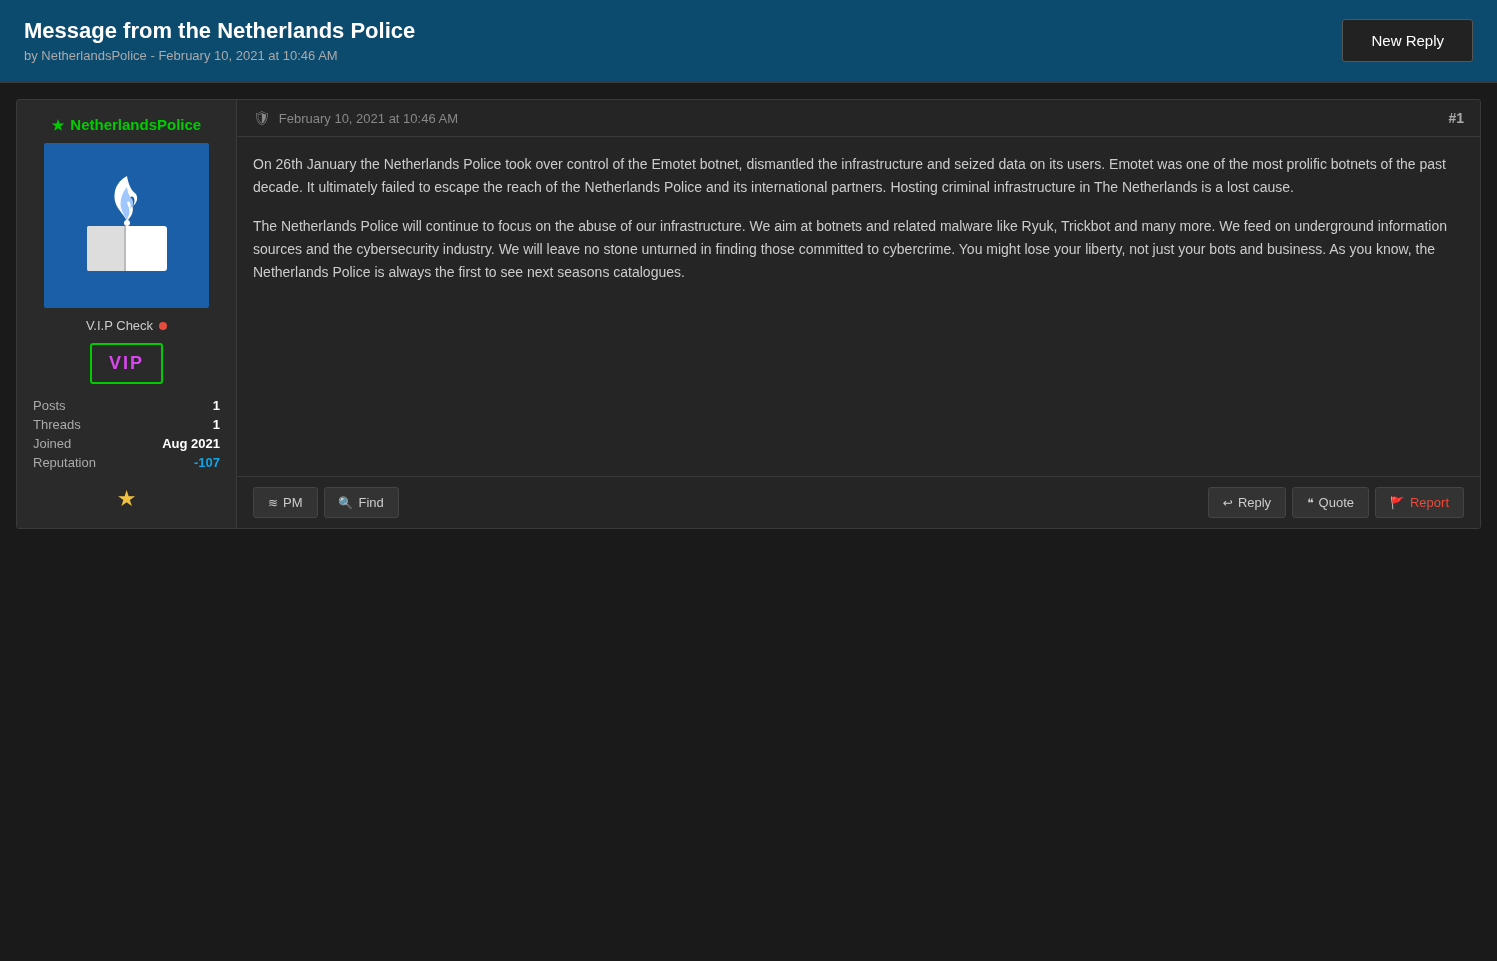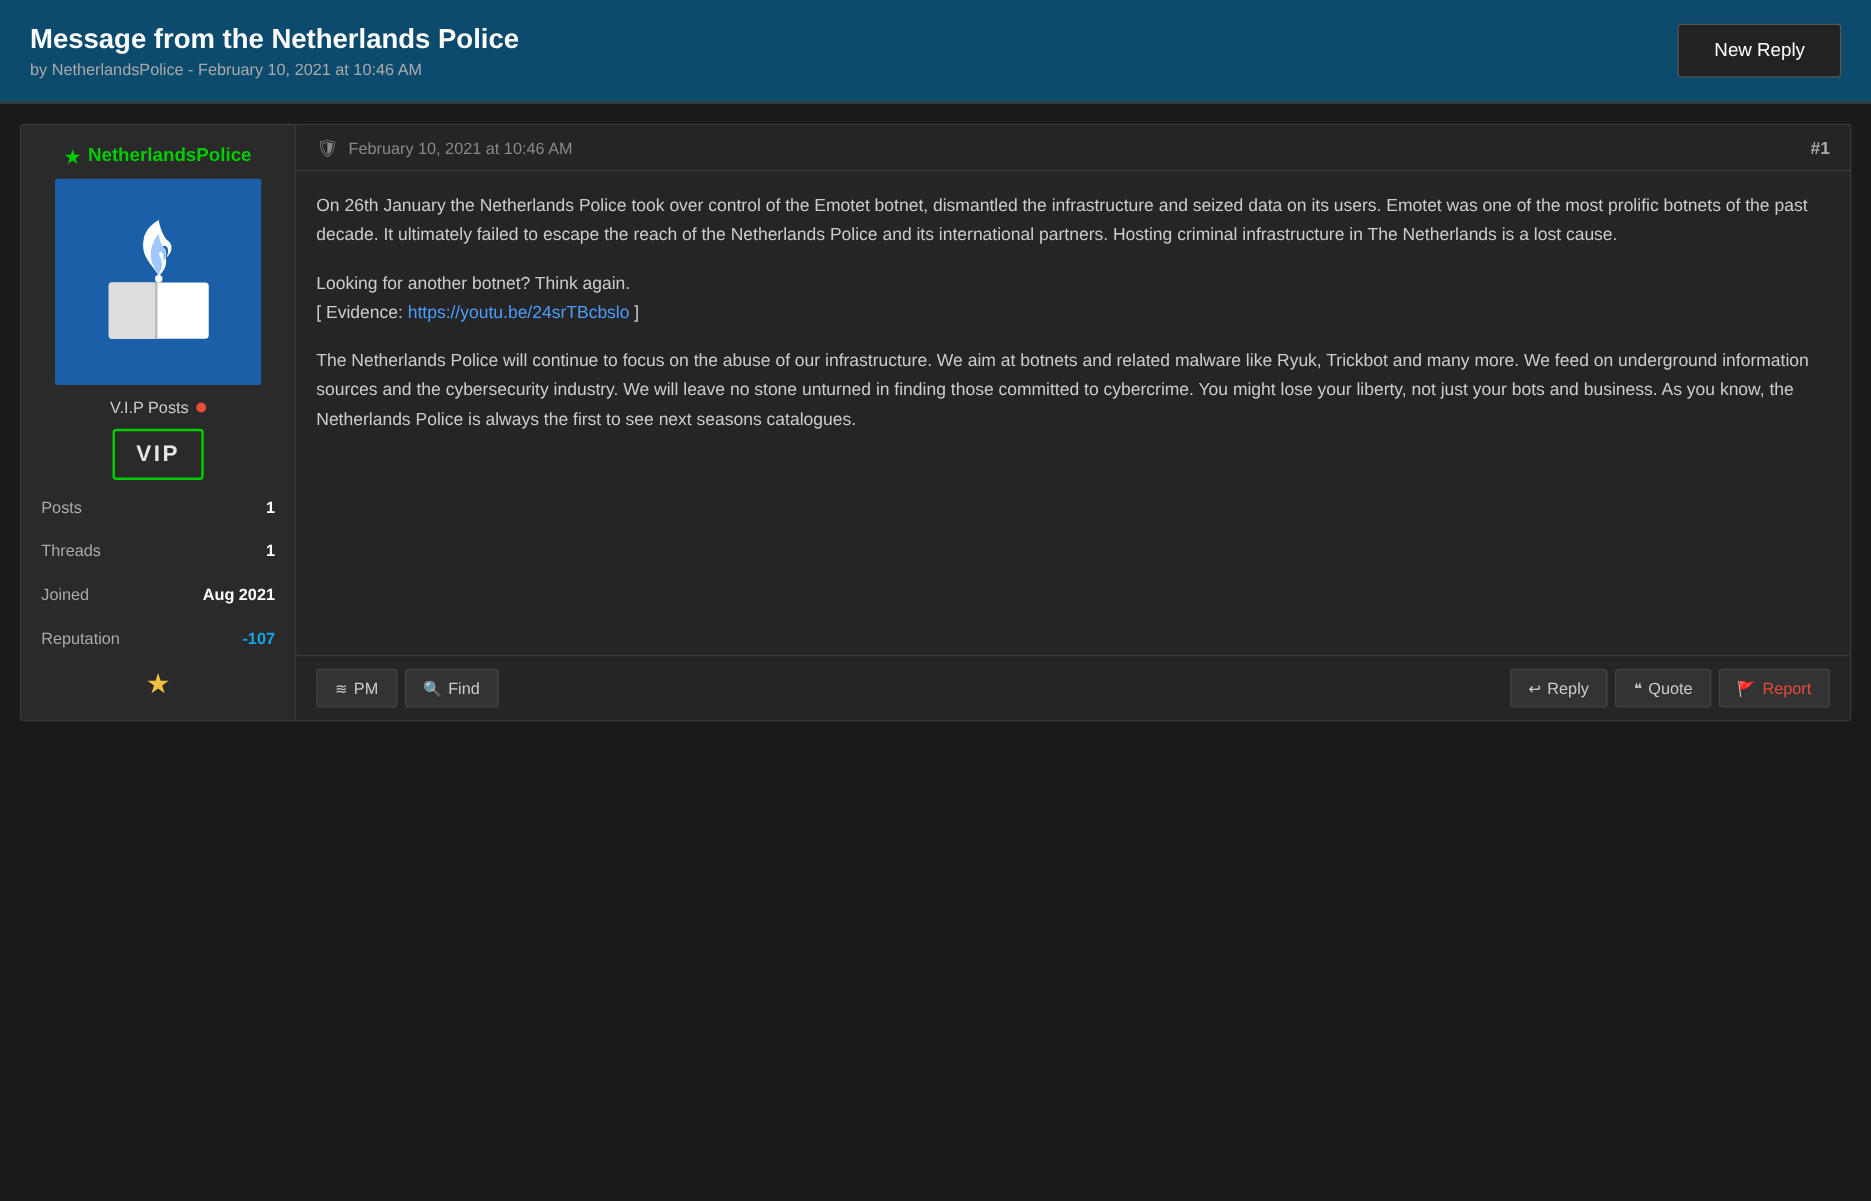--- a/index.html
+++ b/index.html
@@ -108,34 +108,34 @@
     .online-dot {
       width: 8px;
       height: 8px;
       background: #e74c3c;
       border-radius: 50%;
       display: inline-block;
     }
 
     .vip-badge {
       border: 2px solid #00cc00;
-      color: #e5e5e5;
+      color: #d946ef;
       font-size: 18px;
       font-weight: bold;
       padding: 8px 17px;
       border-radius: 3px;
       letter-spacing: 2px;
       background: transparent;
     }
 
     .user-stats {
       width: 100%;
       display: flex;
       flex-direction: column;
-      gap: 20px;
+      gap: 4px;
       margin-top: 4px;
     }
     .stat-row {
       display: flex;
       justify-content: space-between;
       font-size: 13px;
       color: #aaa;
     }
     .stat-row .stat-value {
       color: #fff;
@@ -267,21 +267,21 @@
           <line x1="48" y1="55" x2="48" y2="100" stroke="#bbb" stroke-width="2"></line>
 
           <path d="M50 50 C45 40 35 35 38 20 C40 10 50 5 50 5 C50 5 52 18 58 22 C62 26 60 32 56 35 C60 28 55 22 52 28 C55 32 58 38 54 45 C52 48 50 50 50 50Z" fill="white"></path>
           <path d="M50 50 C47 43 42 38 44 28 C46 20 50 16 50 16 C50 16 51 25 55 28 C57 31 56 36 53 38 C55 33 52 28 50 32 C52 36 54 41 51 46 C50 48 50 50 50 50Z" fill="#a0c8ff"></path>
 
           <circle cx="50" cy="52" r="3" fill="white"></circle>
         </svg>
       </div>
 
       <div class="user-role">
-        <span>V.I.P Posts</span>
+        <span>V.I.P Check</span>
         <span class="online-dot"></span>
       </div>
 
       <div class="vip-badge">VIP</div>
 
       <div class="user-stats">
         <div class="stat-row">
           <span class="stat-label">Posts</span>
           <span class="stat-value">1</span>
         </div>
@@ -306,21 +306,20 @@
       <div class="post-meta-row">
         <div class="post-meta-left">
           <span class="shield-icon">🛡</span>
           <span class="post-timestamp">February 10, 2021 at 10:46 AM</span>
         </div>
         <span class="post-number">#1</span>
       </div>
 
       <div class="post-body">
         <p>On 26th January the Netherlands Police took over control of the Emotet botnet, dismantled the infrastructure and seized data on its users. Emotet was one of the most prolific botnets of the past decade. It ultimately failed to escape the reach of the Netherlands Police and its international partners. Hosting criminal infrastructure in The Netherlands is a lost cause.</p>
-        <p>Looking for another botnet? Think again.<br>[ Evidence: <a href="#">https://youtu.be/24srTBcbslo</a> ]</p>
         <p>The Netherlands Police will continue to focus on the abuse of our infrastructure. We aim at botnets and related malware like Ryuk, Trickbot and many more. We feed on underground information sources and the cybersecurity industry. We will leave no stone unturned in finding those committed to cybercrime. You might lose your liberty, not just your bots and business. As you know, the Netherlands Police is always the first to see next seasons catalogues.</p>
       </div>
 
       <div class="post-actions">
         <div class="actions-left">
           <button class="action-btn">
             <span class="btn-icon">≋</span>
             <span>PM</span>
           </button>
           <button class="action-btn">

